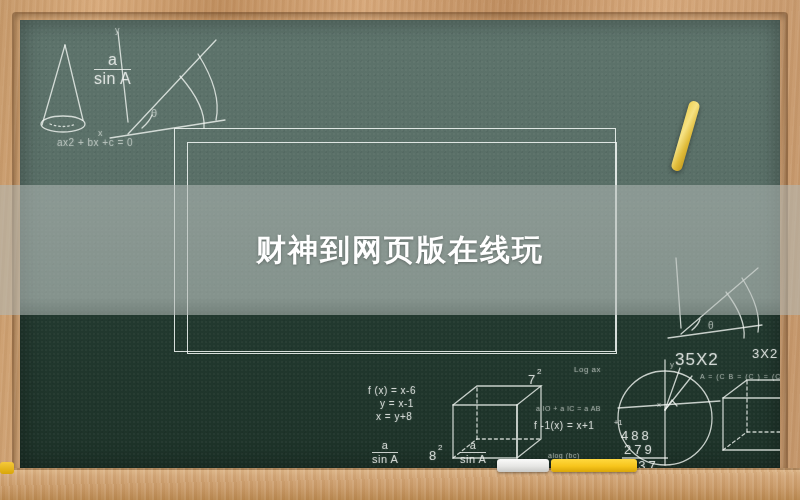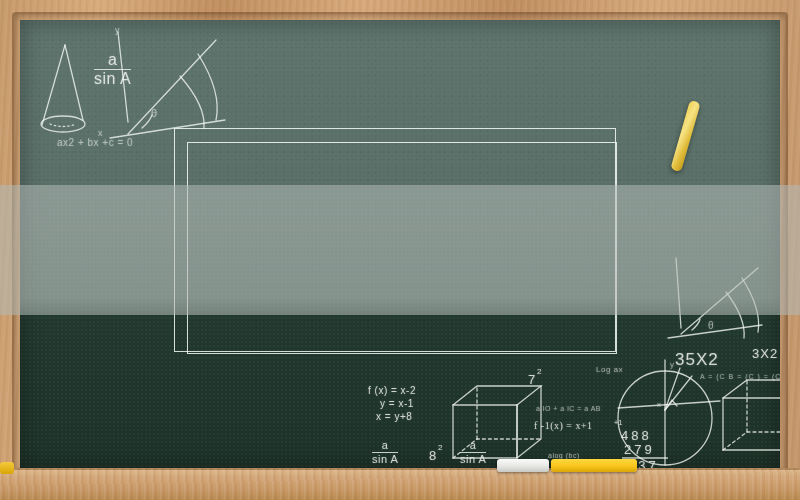--- a/index.html
+++ b/index.html
@@ -183,21 +183,21 @@
         <span class="frac">
           <span class="num">a</span>
           <span class="den">sin A</span>
         </span>
       </div>
       <div class="ctext dim" style="left:7px;top:117px;font-size:10px;margin-left:30px;">ax2 + bx +c = 0</div>
       <div class="ctext dim" style="left:95px;top:5px;font-size:9px;">y</div>
       <div class="ctext dim" style="left:78px;top:108px;font-size:9px;">x</div>
       <div class="ctext dim" style="left:131px;top:87px;font-size:11px;">θ</div>
 
-      <div class="ctext" style="left:348px;top:365px;font-size:10px;">f (x)  =  x-2</div>
+      <div class="ctext" style="left:348px;top:365px;font-size:10px;">f (x)  =  x-6</div>
       <div class="ctext" style="left:360px;top:378px;font-size:10px;text-align:right;">y  =  x-1</div>
       <div class="ctext" style="left:356px;top:391px;font-size:10px;">x  =  y+8</div>
 
       <div class="ctext" style="left:352px;top:420px;font-size:11px;">
         <span class="frac">
           <span class="num">a</span>
           <span class="den">sin A</span>
         </span>
       </div>
       <div class="ctext" style="left:409px;top:428px;font-size:13px;">8</div>
@@ -206,33 +206,33 @@
       <div class="ctext" style="left:440px;top:420px;font-size:11px;">
         <span class="frac">
           <span class="num">a</span>
           <span class="den">sin A</span>
         </span>
       </div>
       <div class="ctext" style="left:508px;top:352px;font-size:13px;">7</div>
       <div class="ctext" style="left:517px;top:347px;font-size:8px;">2</div>
       <div class="ctext dim" style="left:516px;top:385px;font-size:7px;">a lO + a lC = a AB</div>
 
-      <div class="ctext" style="left:514px;top:400px;font-size:10px;font-family:Liberation Serif, serif;">f -1(x)  =  x+1</div>
+      <div class="ctext" style="left:514px;top:400px;font-size:10px;">f -1(x)  =  x+1</div>
       <div class="ctext dim" style="left:528px;top:432px;font-size:7px;">alog (bc)</div>
       <div class="ctext" style="left:594px;top:399px;font-size:7px;">+1</div>
       <div class="ctext" style="left:601px;top:408px;font-size:13px;letter-spacing:3px;">488</div>
       <div class="ctext" style="left:604px;top:422px;font-size:13px;letter-spacing:3px;text-align:center;">279</div>
       <div class="ctext" style="left:608px;top:438px;font-size:13px;letter-spacing:3px;">637</div>
       <svg width="60" height="6" style="position:absolute;left:600px;top:435px;">
         <path d="M2 3 L48 3" stroke="rgba(245,248,245,0.78)" stroke-width="1.3" fill="none"></path>
       </svg>
 
       <div class="ctext" style="left:655px;top:330px;font-size:17px;letter-spacing:1px;">35X2</div>
       <div class="ctext" style="left:732px;top:326px;font-size:13px;letter-spacing:1px;">3X2</div>
-      <div class="ctext dim" style="left:576px;top:345px;font-size:8px;">Log ax</div>
+      <div class="ctext dim" style="left:554px;top:345px;font-size:8px;">Log ax</div>
       <div class="ctext dim" style="left:650px;top:340px;font-size:8px;">y</div>
       <div class="ctext dim" style="left:637px;top:380px;font-size:8px;">x</div>
       <div class="ctext dim" style="left:680px;top:353px;font-size:7px;letter-spacing:1px;">A = (C  B = (C  ) = (C</div>
       <div class="ctext dim" style="left:688px;top:300px;font-size:10px;">θ</div>
     </div>
 
     <div class="deco-rect outer"></div>
     <div class="deco-rect inner"></div>
 
     <div class="chalk-stick chalk-yellow-float"></div>
@@ -240,14 +240,15 @@
 
   <div class="ledge">
     <div class="ledge-top-line"></div>
     <div class="ledge-grain"></div>
   </div>
   <div class="chalk-stick chalk-nub-left"></div>
   <div class="chalk-stick chalk-white-tray"></div>
   <div class="chalk-stick chalk-yellow-tray"></div>
 
   <div class="banner"></div>
+  <div class="title">财神到网页版在线玩</div>
 
 </div>
 
 </body></html>

